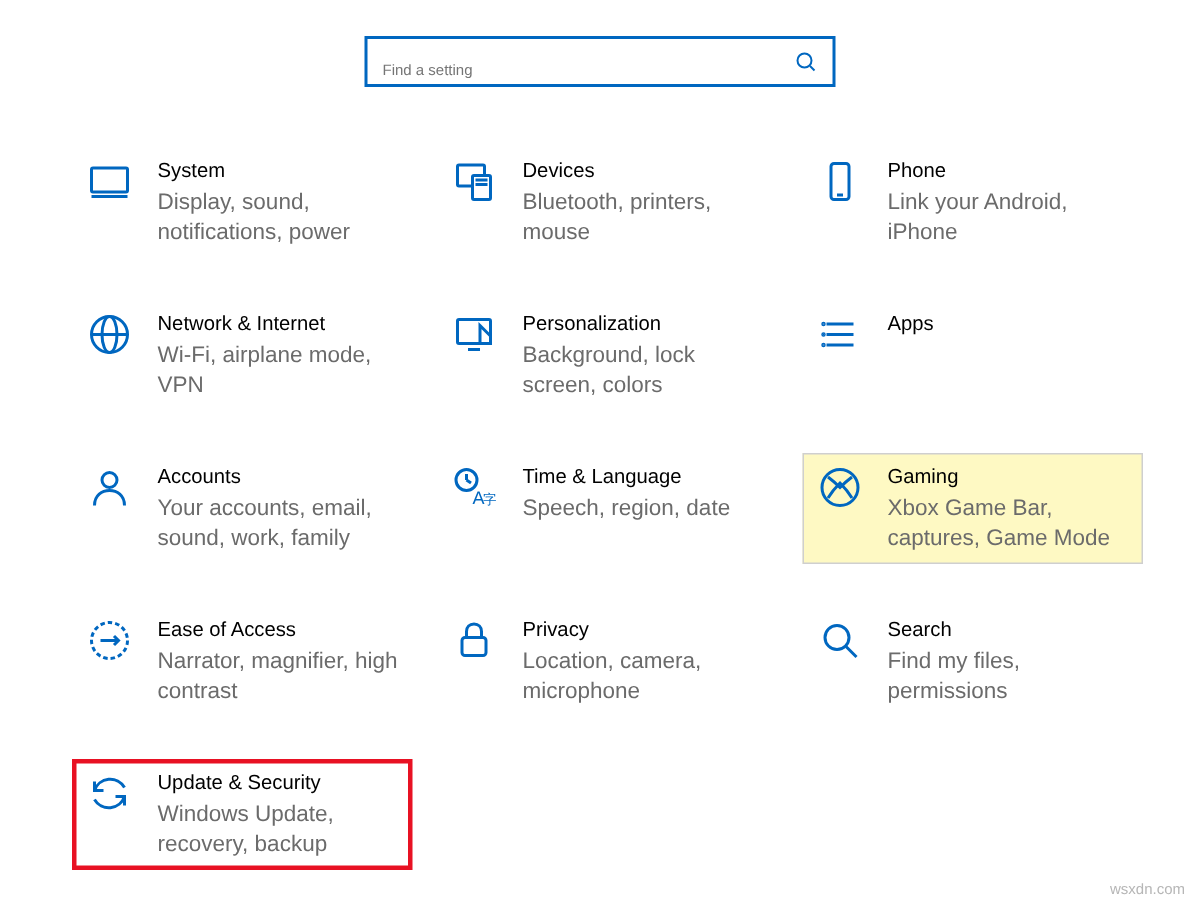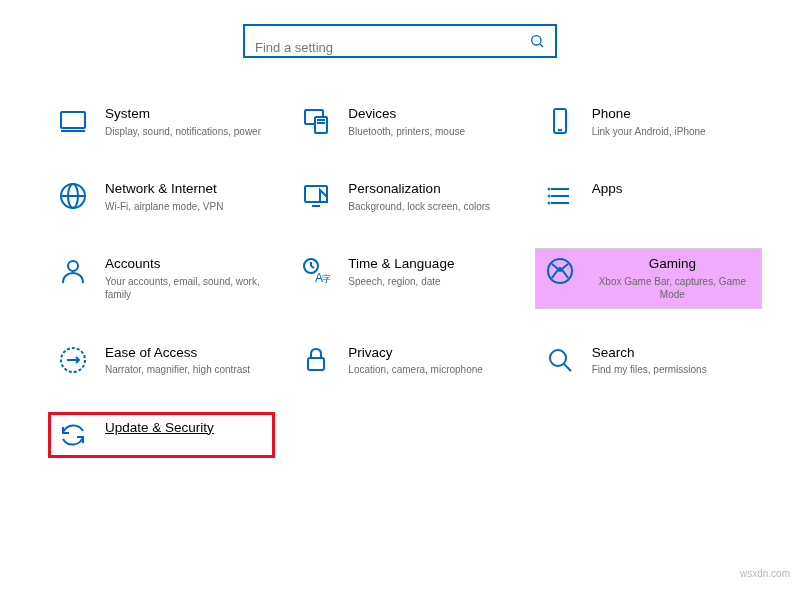--- a/index.html
+++ b/index.html
@@ -23,21 +23,21 @@
       border: 2px solid #0067c0;
       display: flex;
       align-items: center;
       padding: 0 10px;
       background: #fff;
     }
     .search-box input {
       flex: 1;
       border: none;
       outline: none;
-      font-size: 13px;
+      font-size: 10px;
       color: #000000;
       background: transparent;
       margin-top: 12px;
     }
     .search-box .sicon {
       width: 16px;
       height: 16px;
       color: #0067c0;
       display: flex;
       align-items: center;
@@ -53,52 +53,50 @@
     .tile {
       display: flex;
       align-items: flex-start;
       gap: 16px;
       padding: 6px 8px;
       border: 1px solid transparent;
       cursor: default;
     }
     .tile.hover {
       border: 1px solid #cfcfcf;
-      background: #f0abfc;
-      text-align: center;
+      background: #fef9c3;
     }
     .tile.highlight {
       border: 3px solid #e81123;
       padding: 4px 6px;
-      text-decoration: underline;
     }
     .tile .ticon {
       width: 32px;
       height: 32px;
       flex-shrink: 0;
       color: #0067c0;
       display: flex;
       align-items: center;
       justify-content: center;
     }
     .tile .txt { flex: 1; padding-top: 0px; }
     .tile .title {
       font-size: 13.5px;
       color: #000;
       margin-bottom: 2px;
       line-height: 1.3;
     }
     .tile .desc {
-      font-size: 10px;
+      font-size: 15px;
       color: #6b6b6b;
       line-height: 1.35;
     }
     .watermark {
       position: absolute;
-      bottom: 22px;
+      bottom: 2px;
       right: 10px;
       font-size: 10px;
       color: #b6b6b6;
     }
     svg { width: 100%; height: 100%; }
   </style>
 </head>
 <body>
 
 <div class="search-wrap">
@@ -287,18 +285,19 @@
     <span class="ticon">
       <svg viewBox="0 0 32 32" fill="none" stroke="currentColor" stroke-width="2">
           <path d="M26 12 A11 11 0 0 0 6 14"></path>
           <polyline points="6,8 6,14 12,14"></polyline>
           <path d="M6 20 A11 11 0 0 0 26 18"></path>
           <polyline points="26,24 26,18 20,18"></polyline>
         </svg>
     </span>
     <div class="txt">
       <div class="title">Update &amp; Security</div>
+      <div class="desc">Windows Update, recovery, backup</div>
     </div>
   </div>
 
 </div>
 
 <div class="watermark">wsxdn.com</div>
 
 </body></html>

